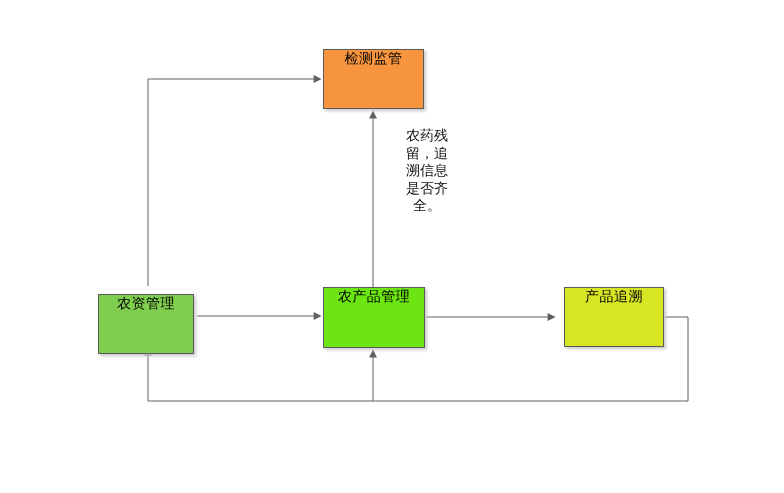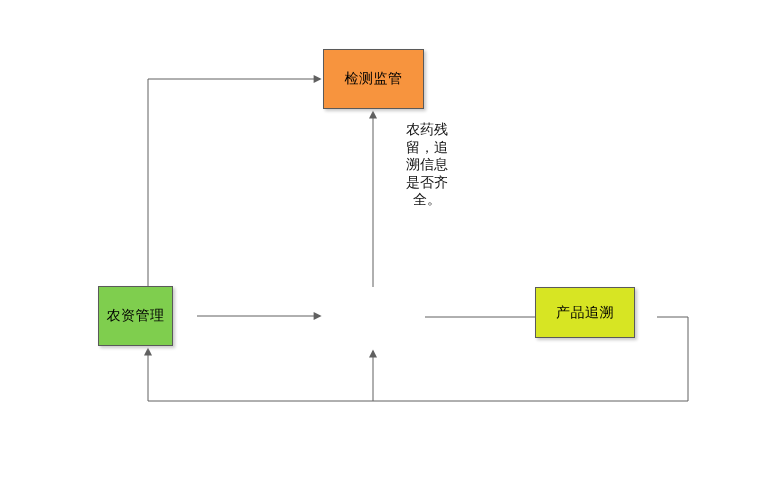--- a/index.html
+++ b/index.html
@@ -22,41 +22,41 @@
     pointer-events: none;
   }
   .wire {
     fill: none;
     stroke: #606060;
     stroke-width: 1;
   }
   .node {
     position: absolute;
     display: flex;
-    align-items: center;
+    align-items: flex-start;
     justify-content: center;
     border: 1px solid #5a5a5a;
     box-shadow: 2px 2px 3px #c9c9c9;
     font-size: 14px;
     color: #000000;
     box-sizing: border-box;
     letter-spacing: 0.5px;
   }
   .node-inspection { left: 323px; top: 49px;  width: 101px; height: 60px; }
-  .node-materials  { left: 98px;  top: 286px; width: 75px;  height: 60px; }
+  .node-materials  { left: 98px;  top: 294px; width: 96px;  height: 60px; }
   .node-products   { left: 323px; top: 287px; width: 102px; height: 61px; }
-  .node-trace      { left: 535px; top: 287px; width: 100px; height: 51px; }
+  .node-trace      { left: 564px; top: 287px; width: 100px; height: 60px; }
   .note {
     position: absolute;
     font-size: 14px;
     color: #111111;
     text-align: center;
   }
   .note-toxic   { left: 160px; top: 109px; width: 124px; line-height: 17px; }
-  .note-residue { left: 402px; top: 121px; width: 50px;  line-height: 17.5px; }
+  .note-residue { left: 402px; top: 127px; width: 50px;  line-height: 17.5px; }
 </style>
 </head>
 <body>
 
 <div class="canvas">
 
   <svg class="wires" width="784" height="493">
     <defs>
       <marker id="arrow" viewBox="0 0 10 10" refX="8" refY="5" markerWidth="9" markerHeight="8" orient="auto">
         <path d="M0,0 L10,5 L0,10 Z" fill="#606060"></path>
@@ -71,20 +71,23 @@
   </svg>
 
   <div class="node node-inspection" style="background-color: rgb(247, 148, 62);">
     <span>检测监管</span>
   </div>
 
   <div class="node node-materials" style="background-color: rgb(127, 206, 78);">
     <span>农资管理</span>
   </div>
 
+  <div class="node node-products" style="background-color: rgb(109, 229, 19);">
+    <span>农产品管理</span>
+  </div>
 
   <div class="node node-trace" style="background-color: rgb(215, 229, 35);">
     <span>产品追溯</span>
   </div>
 
   <div class="note note-toxic">
   </div>
 
   <div class="note note-residue">
     <div>农药残</div>

